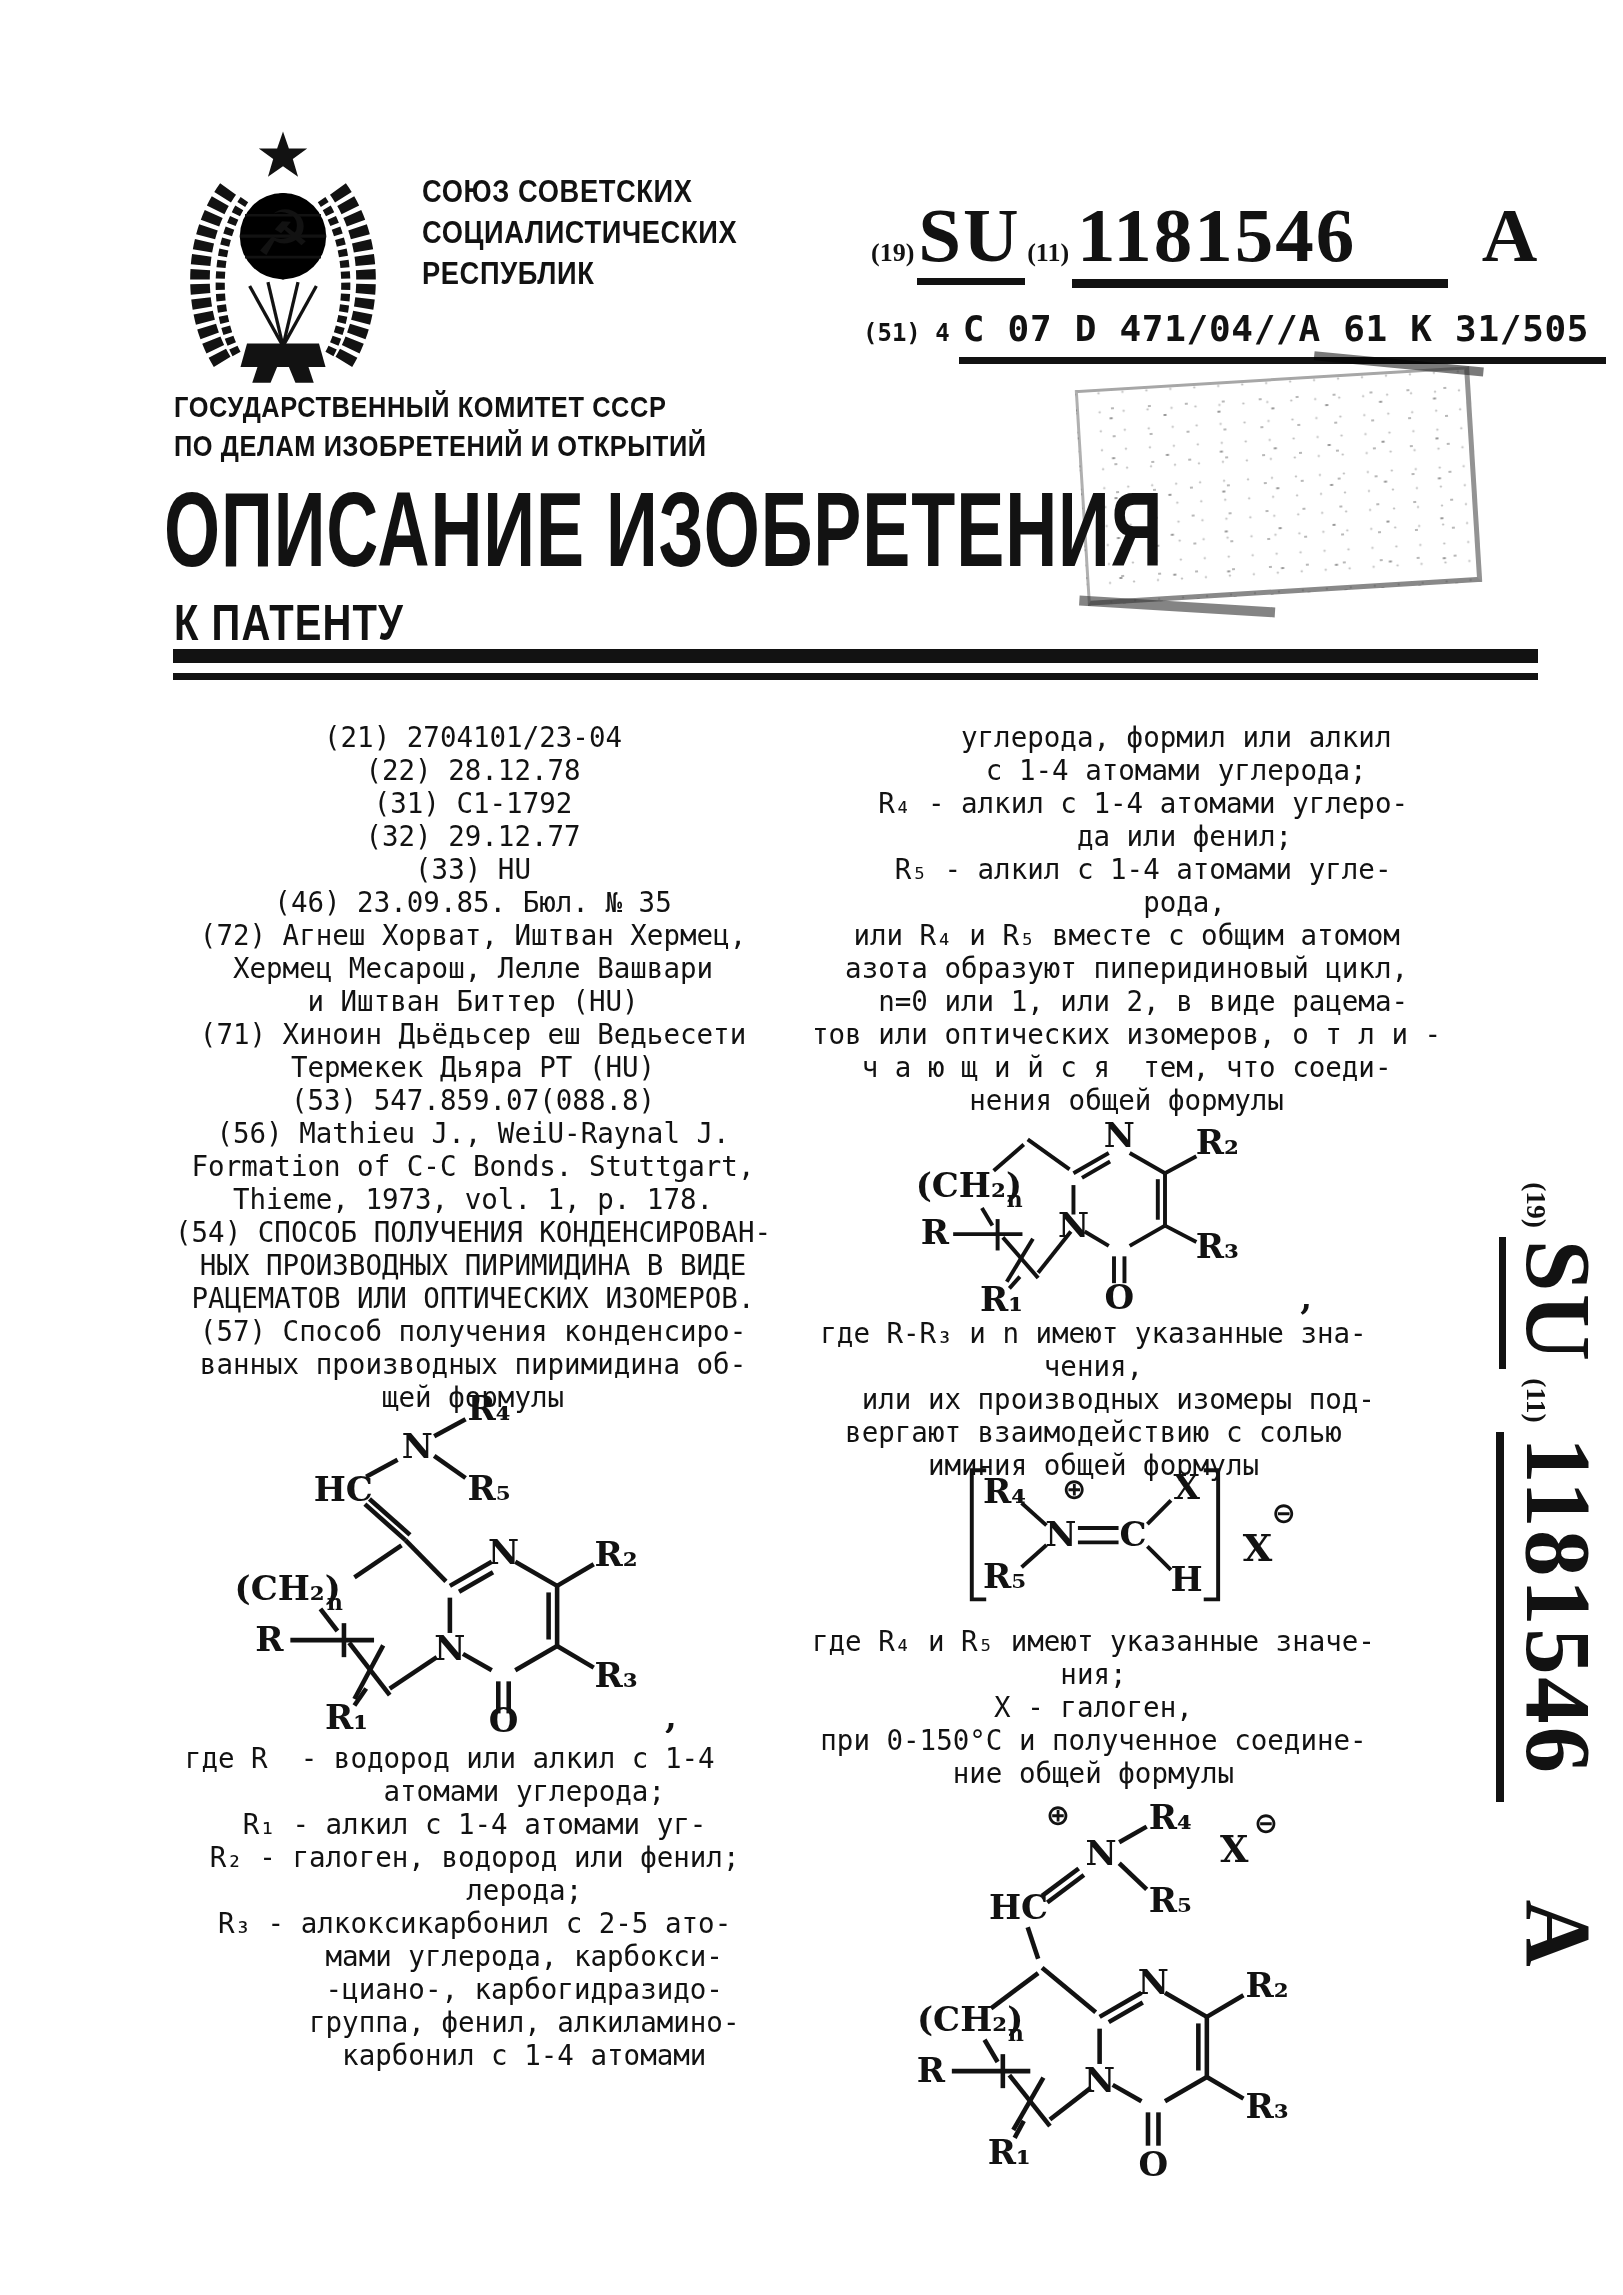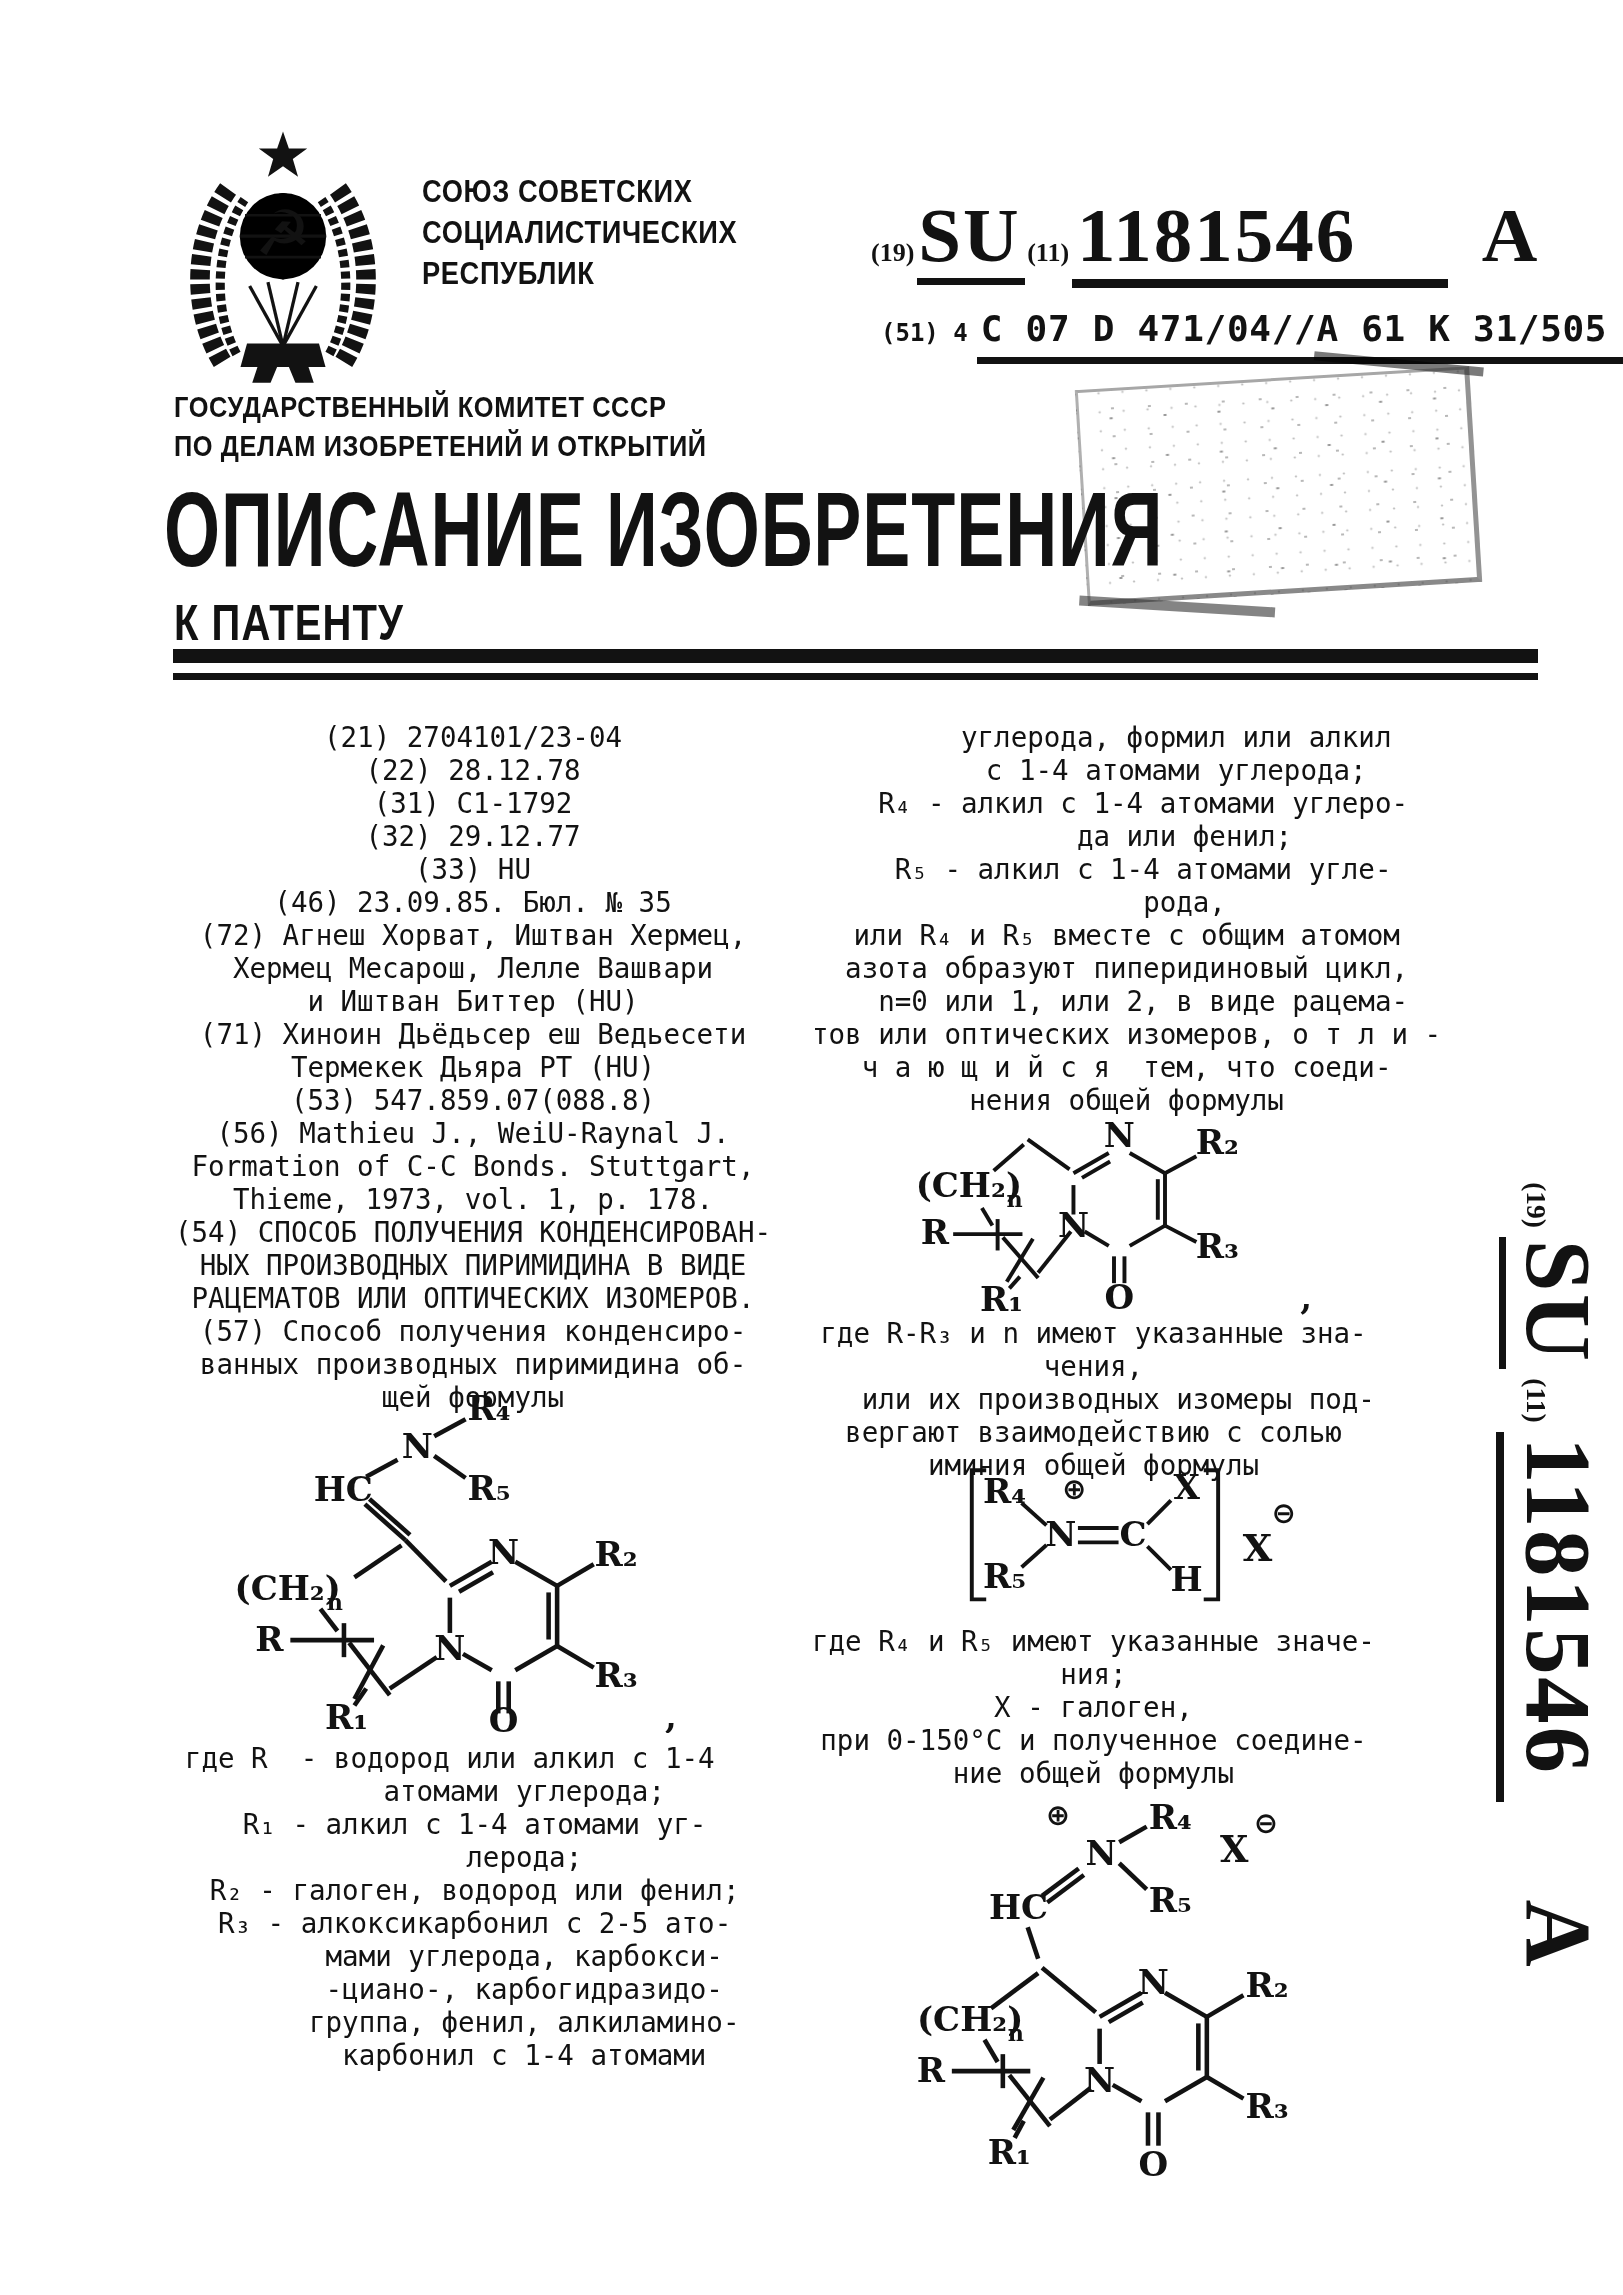--- a/index.html
+++ b/index.html
@@ -13,21 +13,21 @@
 
   
   .emblem{left:179px;top:126px;width:208px;height:261px;}
   .union{left:422px;top:171px;font-size:31px;line-height:41px;transform:scaleX(.88);transform-origin:0 0;letter-spacing:0.7px;}
   .hcode{left:871px;top:191px;white-space:nowrap;}
   .hcode .small{font-size:26px;font-family:"Liberation Serif","DejaVu Serif",serif;font-weight:bold;}
   .hcode .big{font-size:77px;font-family:"Liberation Serif","DejaVu Serif",serif;font-weight:bold;letter-spacing:2px;}
   .hcode .u1{border-bottom:7.9px solid #121212;padding:0 3.9px 0 1.3px;}
   .hcode .u2{border-bottom:9.2px solid #121212;padding:0 92px 1.3px 5.2px;}
   .hcode .kind{margin-left:31px;}
-  .ipc{left:863px;top:308px;white-space:nowrap;font-family:"DejaVu Sans Mono","DejaVu Sans",monospace;font-weight:bold;margin-left:18px;}
+  .ipc{left:863px;top:308px;white-space:nowrap;font-family:"DejaVu Sans Mono","DejaVu Sans",monospace;font-weight:bold;}
   .ipc .c51{font-size:24px;}
   .ipc .val{font-size:36px;border-bottom:7.2px solid #121212;padding:0 17px 7.9px 3.9px;margin-left:9.2px;letter-spacing:0.7px;}
   .committee{left:174px;top:387px;font-size:29.5px;line-height:39px;transform:scaleX(.86);transform-origin:0 0;letter-spacing:0.7px;}
   .doctitle{left:164px;top:469px;font-size:106px;transform:scaleX(.68);transform-origin:0 0;letter-spacing:1.3px;white-space:nowrap;}
   .subtitle{left:174px;top:594px;font-size:50px;transform:scaleX(.80);transform-origin:0 0;letter-spacing:1.3px;}
 
   
   .stamp{left:1081px;top:378px;width:387px;height:208px;transform:rotate(-3.5deg);
          border-top:3.9px solid rgba(10,10,10,.45);border-right:5.9px solid rgba(10,10,10,.55);
          border-bottom:5.9px solid rgba(10,10,10,.6);border-left:3.3px solid rgba(10,10,10,.4);
@@ -148,22 +148,22 @@
       <div class="tline">НЫХ ПРОИЗВОДНЫХ ПИРИМИДИНА В ВИДЕ</div>
       <div class="tline">РАЦЕМАТОВ ИЛИ ОПТИЧЕСКИХ ИЗОМЕРОВ.</div>
       <div class="tline">(57) Способ получения конденсиро-</div>
       <div class="tline">ванных производных пиримидина об-</div>
       <div class="tline">щей формулы</div>
     </div>
   <div class="abs mono colL-bot">
       <div class="tline">где R  - водород или алкил с 1-4</div>
       <div class="tline">         атомами углерода;</div>
       <div class="tline">   R₁ - алкил с 1-4 атомами уг-</div>
+      <div class="tline">   R₂ - галоген, водород или фенил;</div>
       <div class="tline">         лерода;</div>
-      <div class="tline">   R₂ - галоген, водород или фенил;</div>
       <div class="tline">   R₃ - алкоксикарбонил с 2-5 ато-</div>
       <div class="tline">         мами углерода, карбокси-</div>
       <div class="tline">         -циано-, карбогидразидо-</div>
       <div class="tline">         группа, фенил, алкиламино-</div>
       <div class="tline">         карбонил с 1-4 атомами</div>
     </div>
   <div class="abs mono colR-a">
       <div class="tline">      углерода, формил или алкил</div>
       <div class="tline">      с 1-4 атомами углерода;</div>
       <div class="tline">  R₄ - алкил с 1-4 атомами углеро-</div>

